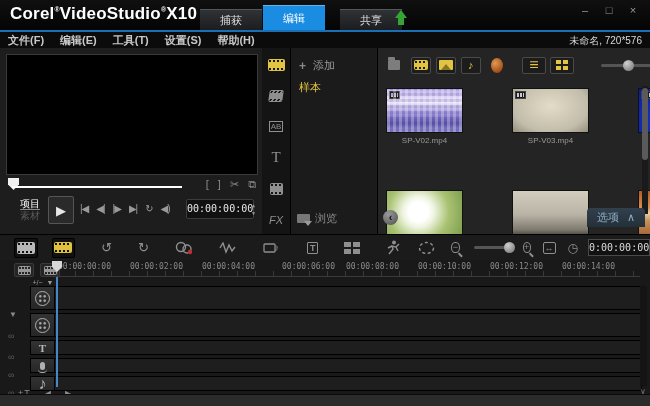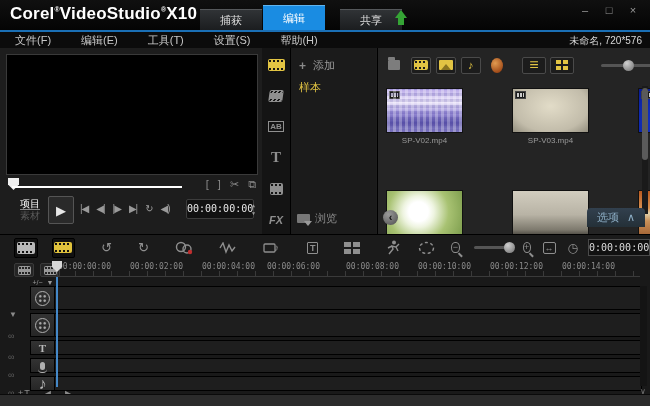--- a/index.html
+++ b/index.html
@@ -22,21 +22,21 @@
   .green-arrow::before { content:""; position:absolute; left:1px; top:0; border-left:6px solid transparent;
     border-right:6px solid transparent; border-bottom:8px solid #35a435; }
   .green-arrow::after { content:""; position:absolute; left:4px; top:8px; width:6px; height:7px; background:#35a435; }
   .winbtns { position:absolute; right:10px; top:4px; display:flex; gap:10px; color:#999; font-size:11px; }
   .winbtns span { width:14px; text-align:center; cursor:pointer; }
   #accentline { position:absolute; left:0; top:30px; width:650px; height:2px; background:#1a6fb5; }
 
   
   #menubar { position:absolute; left:0; top:32px; width:650px; height:16px; background:#0b0b0b;
     display:flex; align-items:center; font-size:11px; color:#c8c8c8; }
-  #menubar .menu { padding:0 15px; cursor:pointer; }
+  #menubar .menu { padding:0 8px; cursor:pointer;font-weight:bold; }
   #project-info { position:absolute; right:8px; top:2px; font-size:10px; color:#d8d8d8; }
 
   
   #preview { position:absolute; left:4px; top:50px; width:256px; height:184px; }
   .video { position:absolute; left:2px; top:4px; width:252px; height:121px; background:#000; border:1px solid #3a3a3a; }
   .scrubrow { position:absolute; left:2px; top:128px; width:252px; height:14px; }
   .scrub-handle { position:absolute; left:2px; top:0; width:11px; height:12px; background:#f0f0f0;
     clip-path:polygon(0 0,100% 0,100% 55%,50% 100%,0 55%); cursor:pointer; }
   .scrub-track { position:absolute; left:6px; top:8px; width:170px; height:2px; background:#fff; cursor:pointer; }
   .trimicons { position:absolute; right:2px; top:0; display:flex; gap:9px; color:#8a8a8a; font-size:11px; }
@@ -51,21 +51,21 @@
   .transport span { cursor:pointer; letter-spacing:-1px; }
   .tcbox { position:absolute; right:4px; top:3px; width:68px; height:20px; background:#111;
     border:1px solid #3c3c3c; border-radius:2px; color:#e8e8e8;
     font-family:"DejaVu Sans Mono",monospace; font-size:10px; line-height:18px; text-align:center; }
   .tcspin { position:absolute; right:-2px; top:1px; display:flex; flex-direction:column; font-size:5px; color:#999; line-height:8px; cursor:pointer; }
 
   
   #navrail { position:absolute; left:262px; top:48px; width:28px; height:186px; background:#141414;
     display:flex; flex-direction:column; align-items:center; padding-top:8px; gap:14px; }
   .navitem { width:22px; height:17px; display:flex; align-items:center; justify-content:center;
-    color:#8f8f8f; font-size:10px; font-weight:bold; cursor:pointer; }
+    color:#8f8f8f; font-size:10px; font-weight:normal; cursor:pointer; }
   .navitem.active { color:#e2c443; }
   .film { position:relative; width:17px; height:12px; background:#8f8f8f; border-radius:2px; }
   .film::before, .film::after { content:""; position:absolute; left:1px; right:1px; height:2px;
     background:repeating-linear-gradient(90deg,#141414 0 2px,transparent 2px 4px); }
   .film::before { top:1px; } .film::after { bottom:1px; }
   .navitem.active .film { background:#e2c443; }
   .ab-box { border:1px solid #8f8f8f; padding:0 1px; font-size:8px; }
   .t-glyph { font-family:"Liberation Serif",serif; font-size:15px; }
   .fx-glyph { font-style:italic; font-size:11px; }
 
@@ -428,21 +428,21 @@
         </span>
       <span class="tg">
           <span class="film"></span>
         </span>
     </div>
 
     <div class="ruler">
       <span class="rlabel" style="left:3px">00:00:00:00</span>
       <span class="rlabel" style="left:75px">00:00:02:00</span>
       <span class="rlabel" style="left:147px">00:00:04:00</span>
-      <span class="rlabel" style="left:212px">00:00:06:00</span>
+      <span class="rlabel" style="left:227px">00:00:06:00</span>
       <span class="rlabel" style="left:291px">00:00:08:00</span>
       <span class="rlabel" style="left:363px">00:00:10:00</span>
       <span class="rlabel" style="left:435px">00:00:12:00</span>
       <span class="rlabel" style="left:507px">00:00:14:00</span>
     </div>
     <div class="ph-marker"></div>
     <div class="playhead"></div>
     <div class="mgr">
         <span>+/−</span>
         <span>▼</span>

